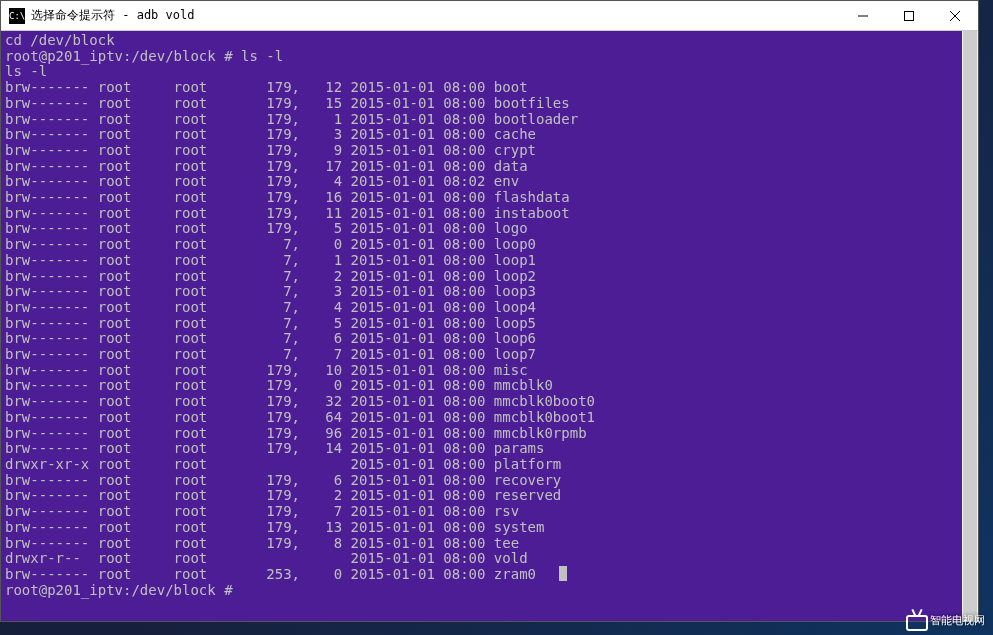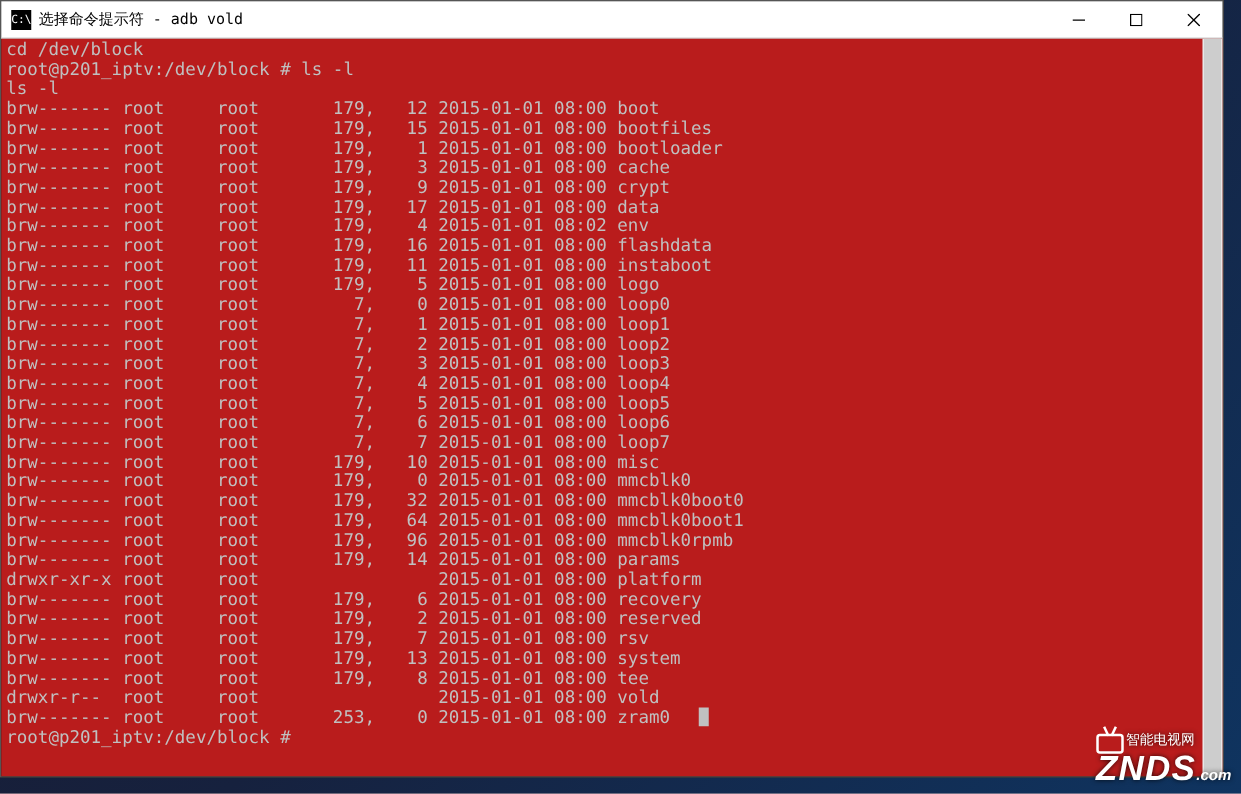--- a/index.html
+++ b/index.html
@@ -30,21 +30,21 @@
   }
   .titlebar-text { font-size: 12px; color: #000; flex: 1; }
   .titlebar-buttons { display: flex; }
   .titlebar-btn {
     width: 46px; height: 29px;
     display: flex; align-items: center; justify-content: center;
     font-size: 12px; color: #000;
   }
   .terminal {
     flex: 1;
-    background: #b91c1c;
+    background: #4c1d95;
     color: #c0c0c0;
     font-family: "NSimSun", "SimSun", "Consolas", monospace;
     font-size: 14px;
     line-height: 15.7px;
     padding: 2px 4px;
     overflow: hidden;
     position: relative;
     white-space: pre;
   }
   .scrollbar {
@@ -162,16 +162,15 @@
 
     <div class="scrollbar">
       <div class="scrollbar-thumb"></div>
     </div>
 
     <span class="cursor"></span>
   </div>
 
   <div class="watermark">
     <div class="wm-top"><span class="wm-tv"></span><span>智能电视网</span></div>
-    <div><span class="wm-main">ZNDS</span><span class="wm-dot">.com</span></div>
   </div>
 
 </div>
 
 </body></html>

